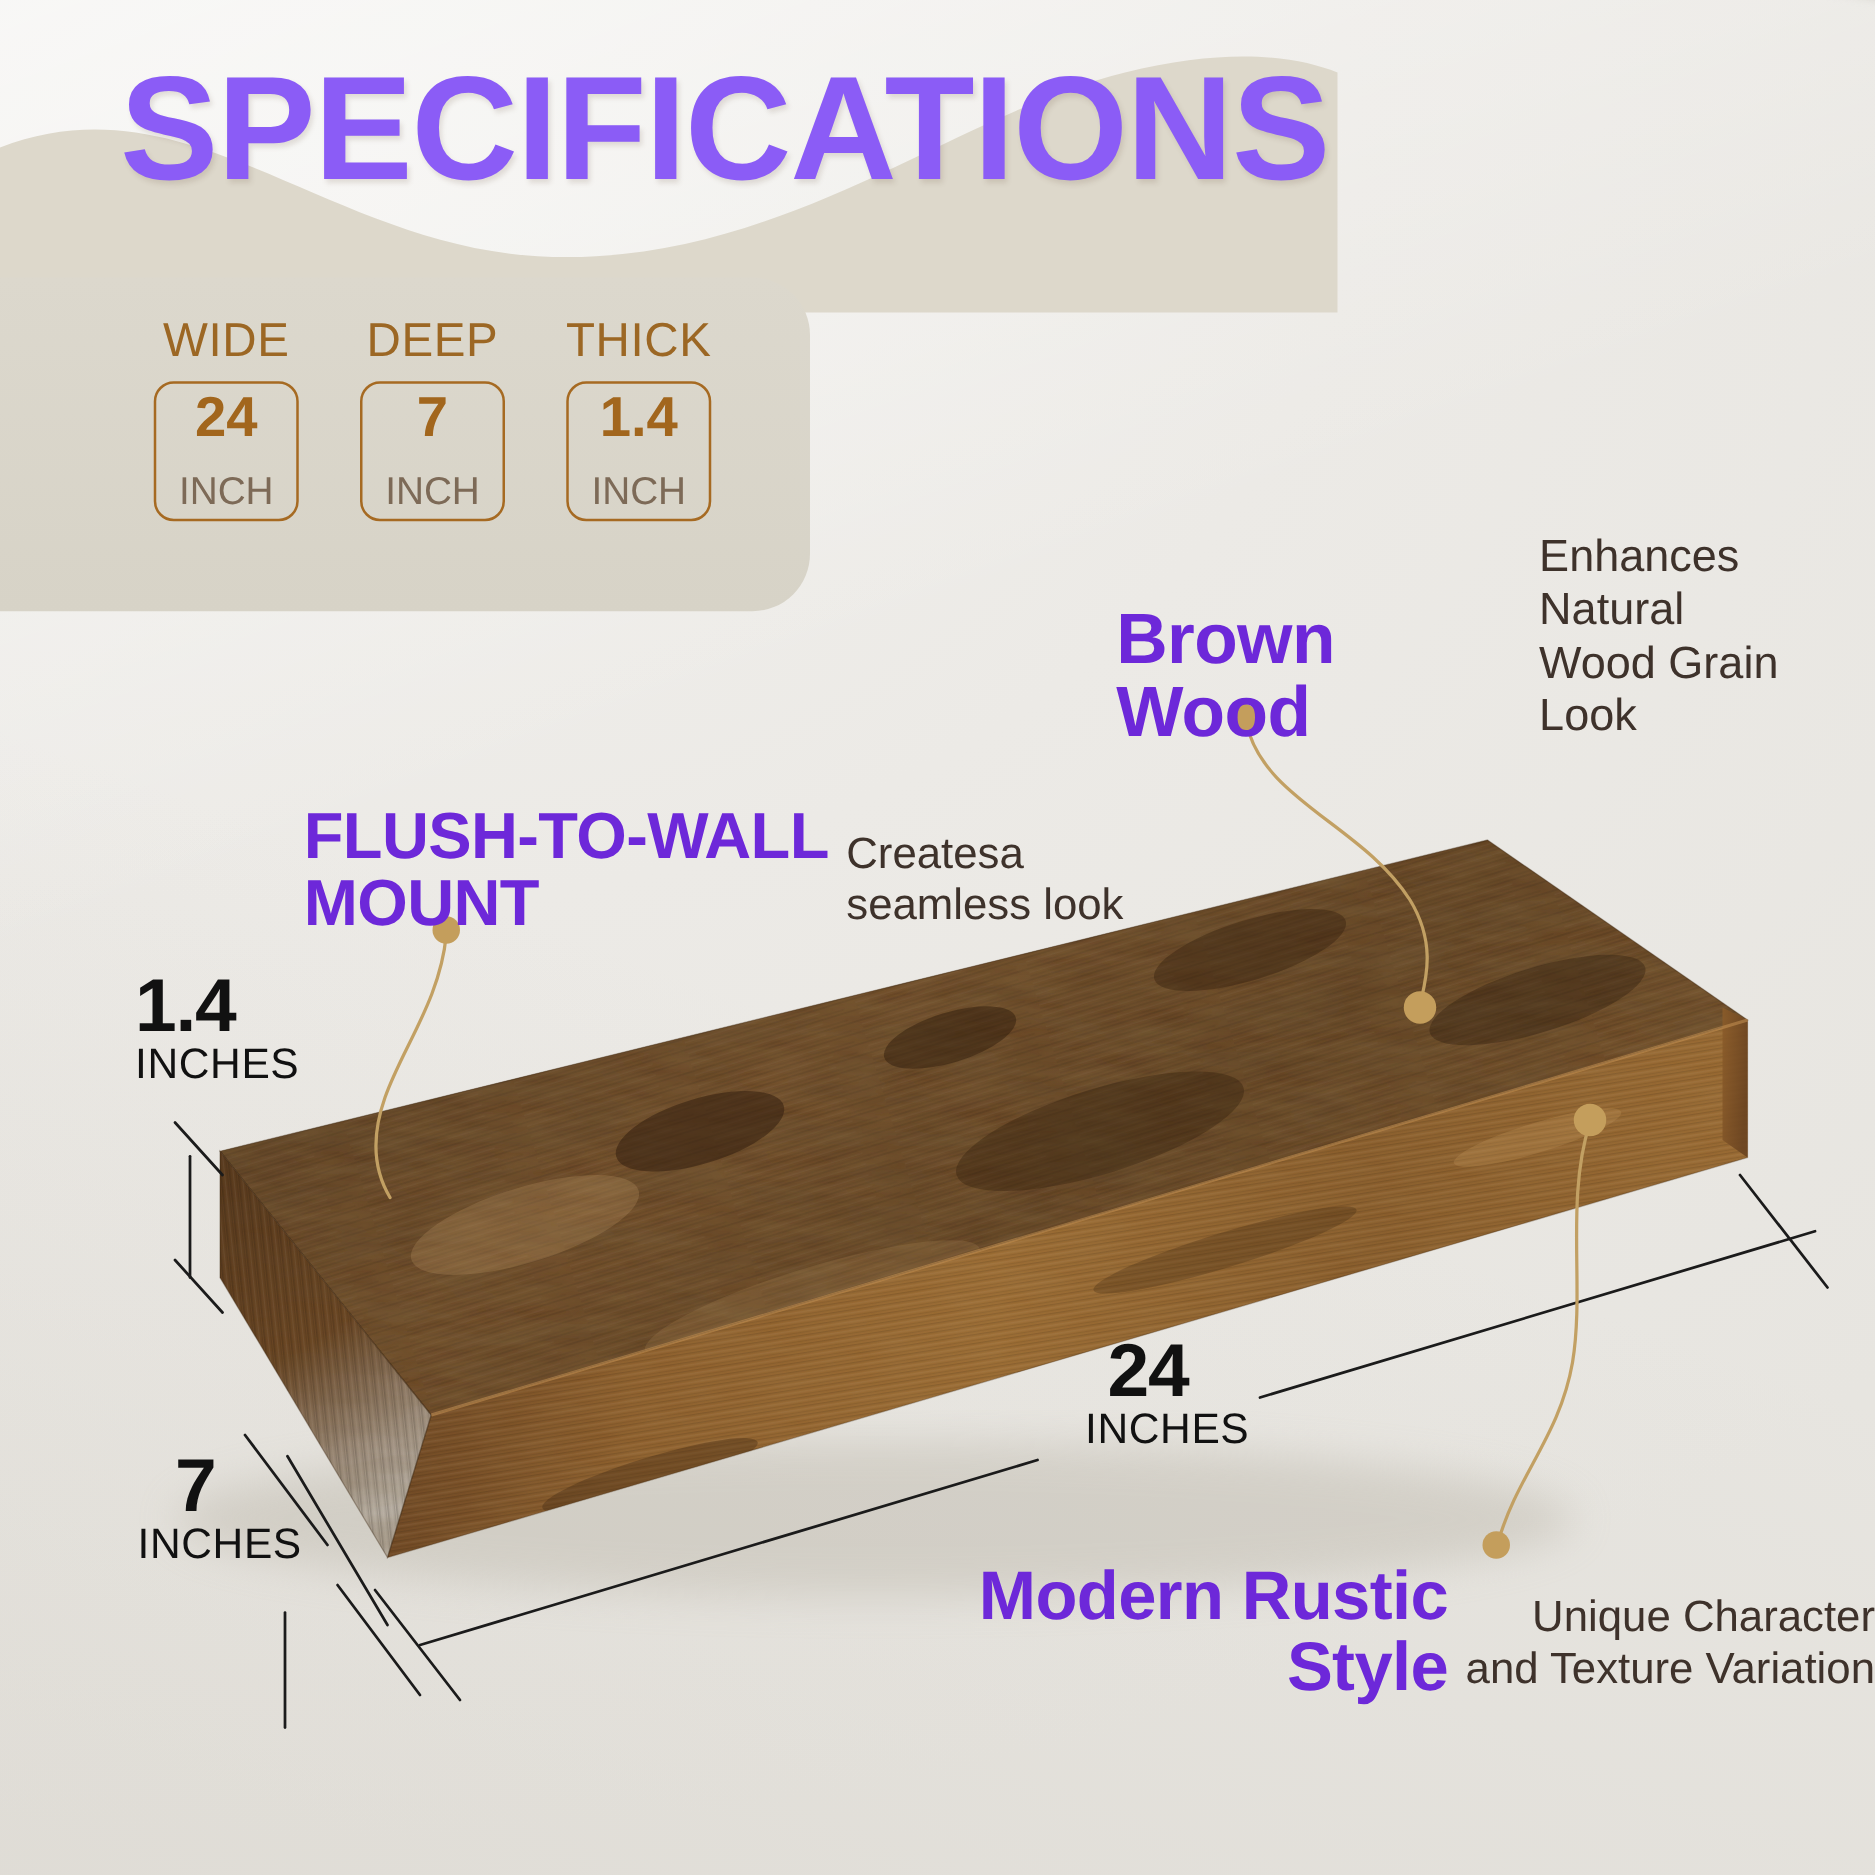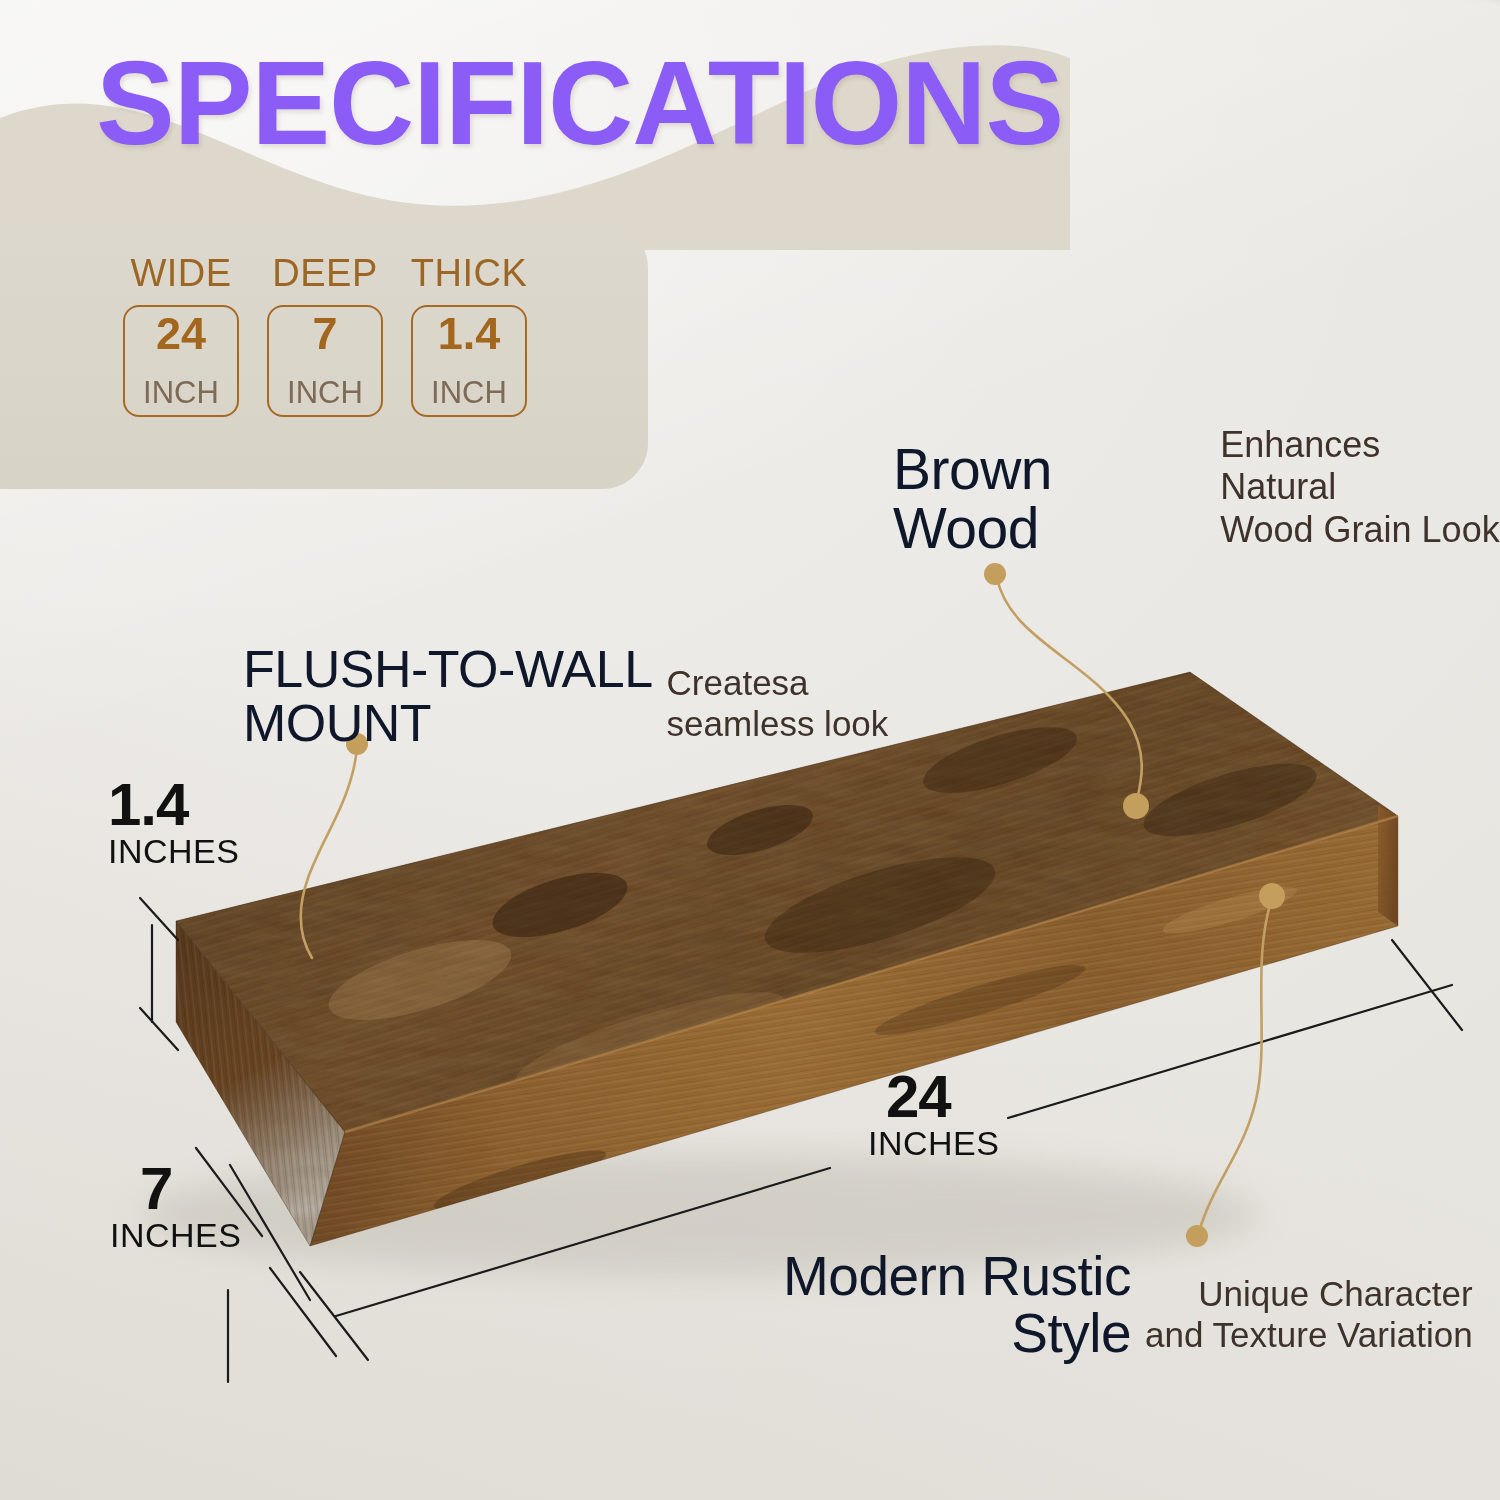--- a/index.html
+++ b/index.html
@@ -34,32 +34,32 @@
   .title{position:absolute;left:96px;top:44px;
     font-size:118px;font-weight:700;letter-spacing:-1px;
     color:#8b5cf6;line-height:1;
     font-family:"Liberation Sans", sans-serif;
     text-shadow:2px 3px 4px rgba(120,100,85,.18);}
 
   
   .spec-panel{position:absolute;left:0;top:222px;width:648px;height:267px;
     background:linear-gradient(180deg,#dcd8cd 0%,#d7d3c7 100%);
     border-radius:0 46px 46px 0;}
-  .spec-row{position:absolute;left:120px;top:30px;display:flex;gap:22px;}
+  .spec-row{position:absolute;left:120px;top:30px;display:flex;gap:43px;}
   .spec-col{display:flex;flex-direction:column;align-items:center;width:122px;}
   .spec-head{font-size:38px;font-weight:400;color:#9c6724;letter-spacing:.5px;
     margin-bottom:10px;}
   .spec-box{width:112px;height:108px;border:2.5px solid #a66a22;border-radius:16px;
     display:flex;flex-direction:column;align-items:center;justify-content:center;gap:0px;}
   .spec-val{font-size:45px;font-weight:700;color:#a2661d;line-height:1;}
   .spec-unit{font-size:31px;font-weight:400;color:#7d6a57;line-height:1.2;margin-top:18px;}
 
   
   .callout{position:absolute;}
-  .co-head{font-weight:400;color:#0f172a;line-height:1.03;letter-spacing:-.5px;}
+  .co-head{font-weight:700;color:#6d28d9;line-height:1.03;letter-spacing:-.5px;}
   .co-sub{font-weight:400;color:#3e322b;line-height:1.18;}
   .co-flex{display:flex;align-items:flex-end;gap:14px;}
 
   #callout-brown{left:893px;top:424px;}
   #callout-brown .co-head{font-size:57px;}
   #callout-brown .co-sub{font-size:36px;}
 
   #callout-flush{left:243px;top:603px;margin-top:40px;}
   #callout-flush .co-head{font-size:52px;}
   #callout-flush .co-sub{font-size:35px;}

